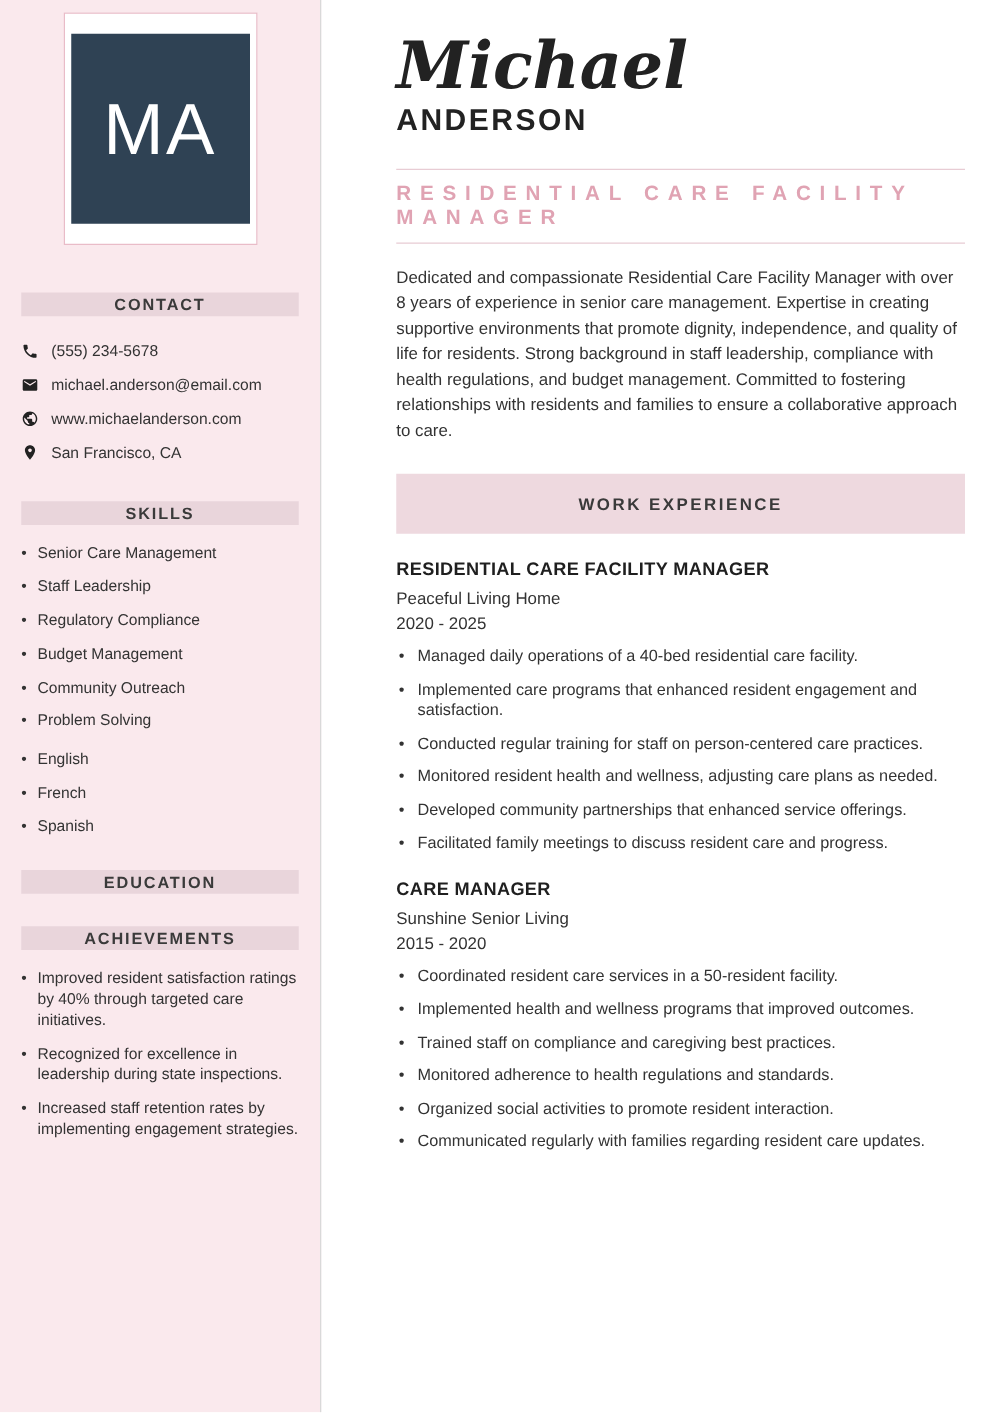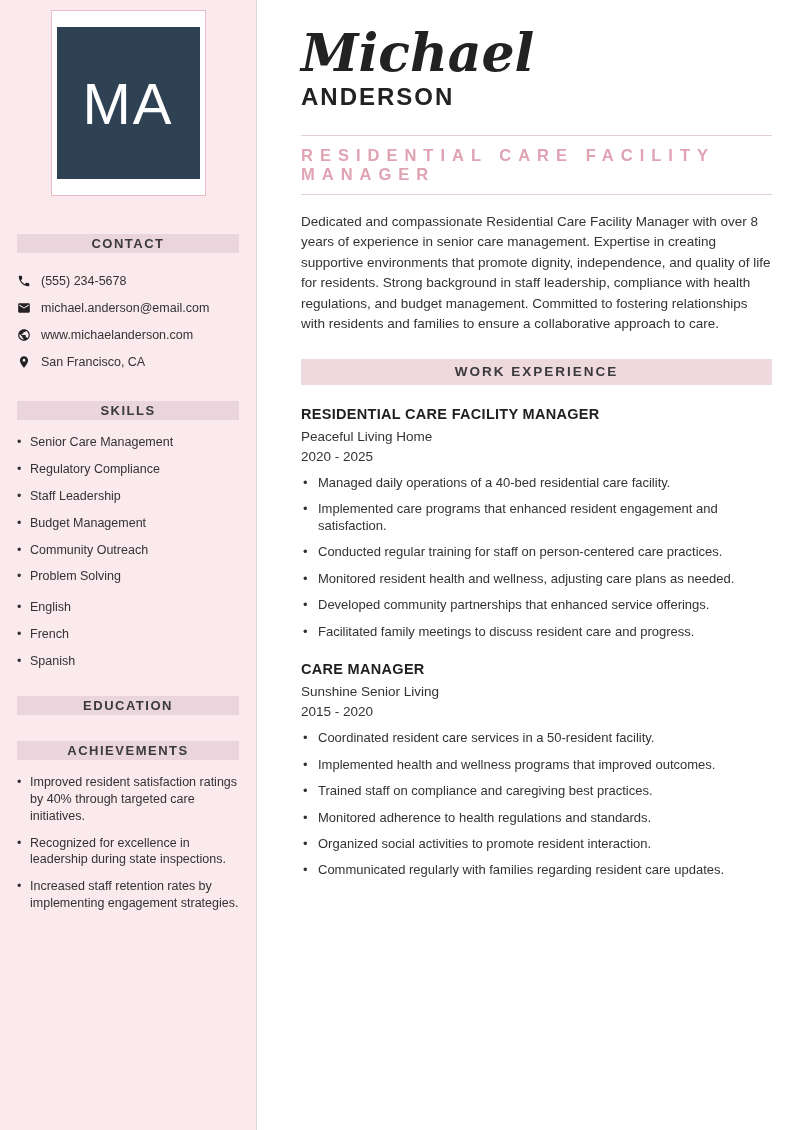--- a/index.html
+++ b/index.html
@@ -4,20 +4,21 @@
 <style>
   * { margin: 0; padding: 0; box-sizing: border-box; }
   html, body { background: #ffffff; }
   body { font-family: "Liberation Sans", "DejaVu Sans", sans-serif; color: #333; }
 
   .page {
     width: 800px; height: 1130px;
     display: flex;
     background: #ffffff;
     overflow: hidden;
+    gap: 16px;
   }
 
   
   .sidebar {
     flex: 0 0 257px;
     background: #fae9ed;
     border-right: 1px solid #d9d9d9;
     padding: 0 17px;
   }
   .monogram-frame {
@@ -120,21 +121,21 @@
   }
   .summary {
     margin-top: 17px;
     font-size: 13.5px;
     line-height: 1.52;
     color: #333;
   }
   .section-bar {
     margin-top: 24px;
     background: #eed9df;
-    height: 26px;
+    height: 48px;
     display: flex;
     align-items: center;
     justify-content: center;
     font-size: 13.5px;
     font-weight: bold;
     letter-spacing: 2px;
     color: #3a3a3a;
   }
   .job { margin-top: 21px; }
   .job-title {
@@ -204,22 +205,22 @@
               <path d="M12 2C8.13 2 5 5.13 5 9c0 5.25 7 13 7 13s7-7.75 7-13c0-3.87-3.13-7-7-7zm0 9.5c-1.38 0-2.5-1.12-2.5-2.5s1.12-2.5 2.5-2.5 2.5 1.12 2.5 2.5-1.12 2.5-2.5 2.5z"></path>
             </svg>
         </span>
         <span>San Francisco, CA</span>
       </li>
     </ul>
 
     <div class="side-heading">SKILLS</div>
     <ul class="side-list">
       <li>Senior Care Management</li>
+      <li>Staff Leadership</li>
       <li>Regulatory Compliance</li>
-      <li>Staff Leadership</li>
       <li>Budget Management</li>
       <li>Community Outreach</li>
       <li>Problem Solving</li>
     </ul>
 
     <ul class="side-list">
       <li>English</li>
       <li>French</li>
       <li>Spanish</li>
     </ul>

